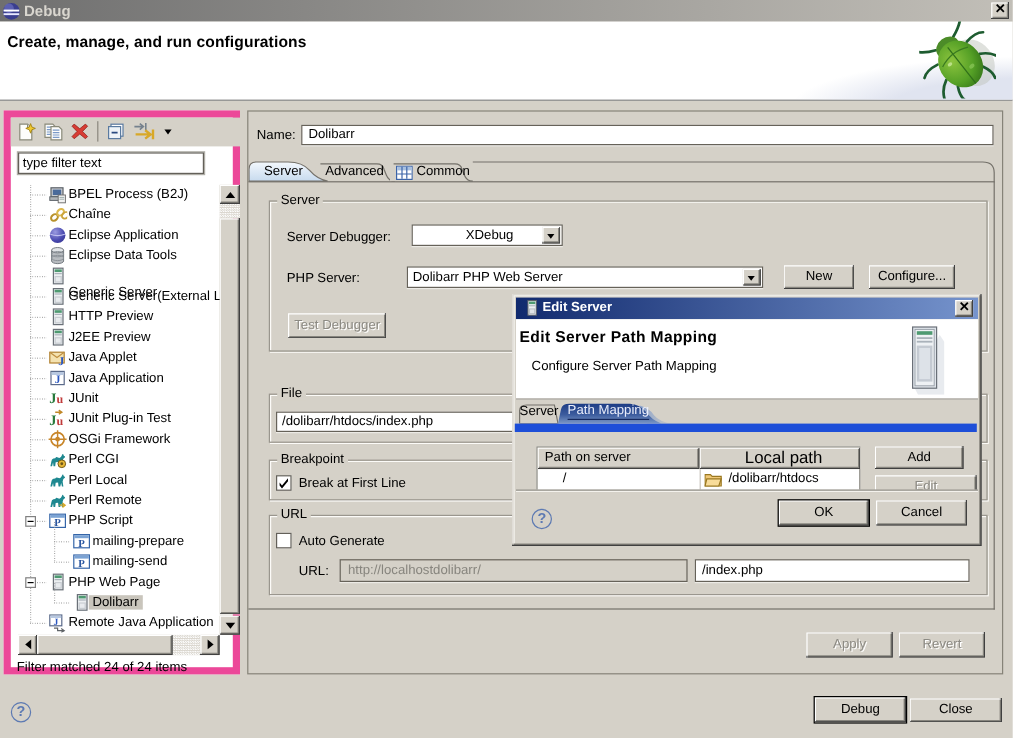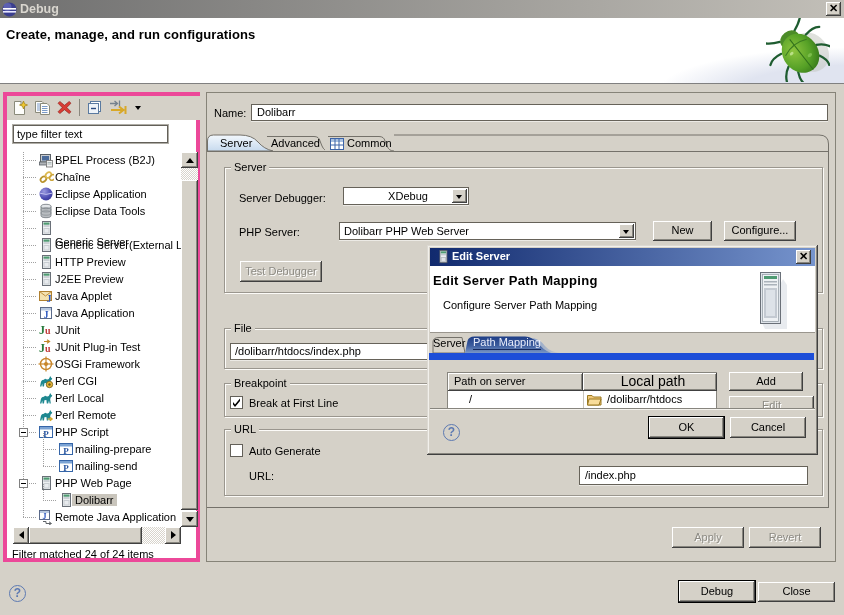--- a/index.html
+++ b/index.html
@@ -66,21 +66,21 @@
   border-bottom:1px solid #808080;
 }
 #header:before {
   content:""; position:absolute; right:0; bottom:0; width:260px; height:58px;
   background:radial-gradient(120% 120% at 105% 115%, #e0e4f0 0 38%, rgba(255,255,255,0) 64%);
 }
 #header .t { position:absolute; left:6px; top:9px; font-size:13px; font-weight:bold; letter-spacing:0.1px; }
 
 #lpanel {
   position:absolute; left:3px; top:92px; width:197px; height:470px;
-  background:#fff; border:4px solid #ec4899;
+  background:#fff; border:6px solid #ec4899;
 }
 #ltoolbar { position:absolute; left:0; top:0; width:195px; height:24px; background:#d5d1c8; }
 #lfilter {
   position:absolute; left:6px; top:29px; width:155px; height:18px; background:#fff;
   border:1px solid #636059; box-shadow:0 0 0 1px #aFada6;
   font-size:11px; line-height:16px; padding-left:3px;
 }
 #tree { position:absolute; left:1px; top:56px; width:173px; height:375px; font-size:11px; overflow:hidden; }
 .trow { position:absolute; height:17px; line-height:17px; white-space:nowrap; }
 .ticon { position:absolute; width:16px; height:16px; }
@@ -468,20 +468,21 @@
         </svg>
     </div>
     <div class="lbl" style="left:42px;top:304px;">Break at First Line</div>
 
     <div class="grp" style="left:17px;top:336px;width:599px;height:67px;">
       <div class="lg">URL</div>
     </div>
     <div class="cb" style="left:23px;top:351px;"></div>
     <div class="lbl" style="left:42px;top:352px;">Auto Generate</div>
     <div class="lbl" style="left:42px;top:377px;">URL:</div>
+    <div class="field" style="left:76px;top:373px;width:290px;height:19px;line-height:17px;padding-left:6px;background:#d5d1c8;color:#87857e;">http://localhostdolibarr/</div>
     <div class="field" style="left:372px;top:373px;width:229px;height:19px;line-height:17px;padding-left:5px;">/index.php</div>
 
     <div class="btn disabled" style="left:465px;top:434px;width:72px;height:21px;line-height:20px;">Apply</div>
     <div class="btn disabled" style="left:542px;top:434px;width:72px;height:21px;line-height:20px;">Revert</div>
   </div>
 
   <div id="dlg">
     <div id="dlgtitle">
       <svg class="abs" style="left:6px;top:2px;" width="14" height="14" viewBox="0 0 16 16">
           <rect x="4.5" y="0.5" width="8" height="14" fill="#eceff1" stroke="#5a6068"></rect>

